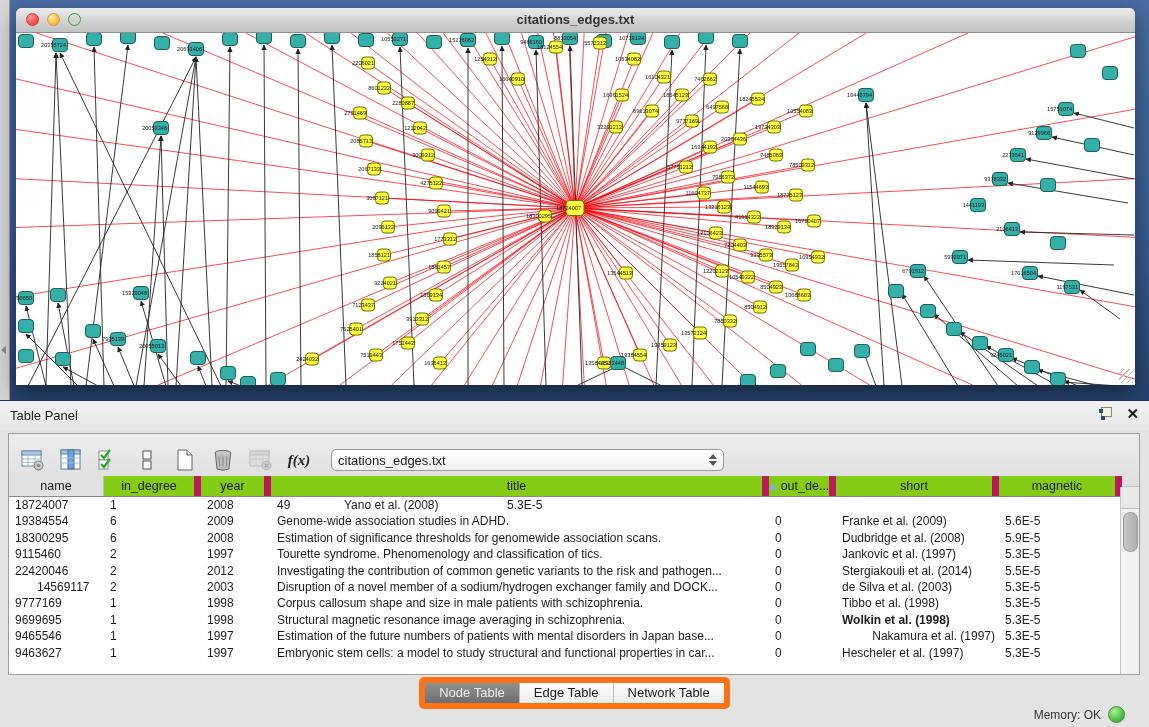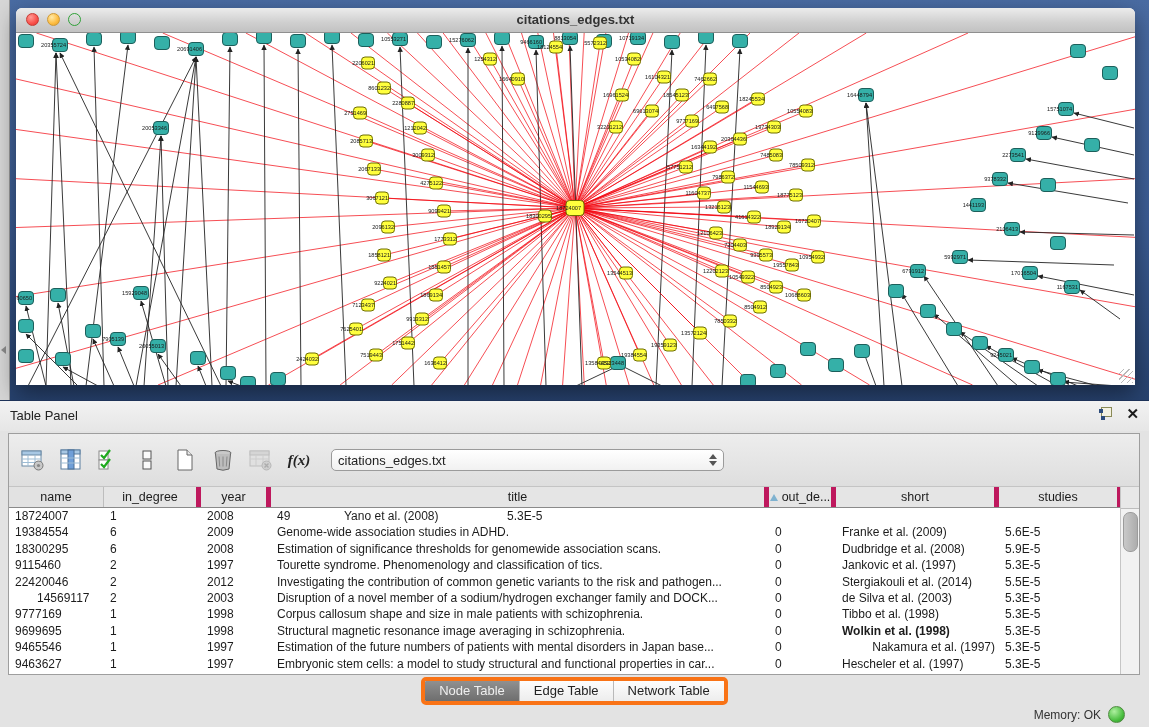--- a/index.html
+++ b/index.html
@@ -52,38 +52,38 @@
   .tool-btn.disabled{opacity:.5;filter:grayscale(1);}
   .fx{font-family:"Liberation Serif",serif;font-style:italic;font-weight:bold;font-size:15px;color:#222;}
   .combo{margin-left:8px;width:393px;height:22px;border:1px solid #9b9b9b;border-radius:5px;
     background:linear-gradient(180deg,#ffffff,#f1f1f1);display:flex;align-items:center;
     padding:0 6px;box-sizing:border-box;font-size:13px;color:#222;}
   .combo .val{flex:1;}
   .combo .stepper{display:flex;flex-direction:column;gap:2px;align-items:center;}
   .combo .up{width:0;height:0;border-left:4px solid transparent;border-right:4px solid transparent;border-bottom:5px solid #555;}
   .combo .dn{width:0;height:0;border-left:4px solid transparent;border-right:4px solid transparent;border-top:5px solid #555;}
 
-  .grid-table{position:absolute;left:0;top:53px;width:1113px;bottom:0;}
+  .grid-table{position:absolute;left:0;top:42px;width:1113px;bottom:0;}
   .thead{display:flex;height:21px;border-bottom:1px solid #8a8a8a;box-sizing:border-box;}
   .th{font-size:12.5px;color:#1c1c1c;display:flex;align-items:center;justify-content:center;
-    background:#e5e5e5;border-right:5px solid #be185d;box-sizing:border-box;gap:4px;}
+    background:#84cc16;border-right:7px solid #be185d;box-sizing:border-box;gap:4px;}
   .th.gray{background:#e2e2e2;border-right:1px solid #bdbdbd;}
   .sort-tri{width:0;height:0;border-left:4.5px solid transparent;border-right:4.5px solid transparent;
     border-bottom:7px solid #7fb2d0;}
   .tbody .tr{display:flex;height:16.4px;background:#fff;}
   .td{font-size:12px;color:#1c1c1c;white-space:nowrap;overflow:hidden;box-sizing:border-box;
     padding:1px 4px 0 6px;}
   .vscroll{position:absolute;right:0;top:53px;bottom:0;width:19px;background:#f2f2f2;
     border-left:1px solid #c6c6c6;box-sizing:border-box;}
   .vscroll .corner{position:absolute;left:0;top:0;width:100%;height:21px;background:#e8e8e8;border-bottom:1px solid #bdbdbd;}
   .vscroll .thumb{position:absolute;left:2px;top:25px;width:13px;height:38px;border-radius:7px;
     background:linear-gradient(90deg,#c9c9c9,#adadad);border:1px solid #9b9b9b;}
 
   .tabs-row{position:absolute;left:0;right:0;top:276px;display:flex;justify-content:center;}
-  .seg{display:flex;border:4px solid #f97316;border-radius:5px;overflow:hidden;
+  .seg{display:flex;border:6px solid #f97316;border-radius:5px;overflow:hidden;
     background:#fff;height:20px;}
   .seg .tab{font-size:13px;padding:2px 14px 0;color:#222;border-right:1px solid #b9b9b9;
     background:linear-gradient(180deg,#fdfdfd,#ededed);}
   .seg .tab:last-child{border-right:none;}
   .seg .tab.sel{background:linear-gradient(180deg,#909090,#6e6e6e);color:#efefef;}
 
   .status-strip{position:absolute;left:0;bottom:0;width:100%;height:27px;}
   .mem-label{position:absolute;right:48px;top:7px;font-size:12px;color:#333;}
   .mem-dot{position:absolute;right:24px;top:5px;width:15px;height:15px;border-radius:50%;
     border:1px solid #4d8a3e;background:radial-gradient(circle at 35% 30%,#aef0a0,#46bc3c 65%,#2f9330);}
@@ -640,21 +640,21 @@
               <span>title</span>
             </div>
             <div class="th" style="width: 67px; justify-content: center;">
               <span class="sort-tri"></span>
               <span>out_de...</span>
             </div>
             <div class="th" style="width: 163px;">
               <span>short</span>
             </div>
             <div class="th" style="width: 123px;">
-              <span>studies</span>
+              <span>magnetic</span>
             </div>
           </div>
         <div class="tbody" id="tbody">
             <div class="tr">
               <div class="td" style="width: 95px;">18724007</div>
               <div class="td" style="width: 97px;">1</div>
               <div class="td" style="width: 70px;">2008</div>
               <div class="td" style="width: 67px;">49</div>
               <div class="td" style="width: 163px;">Yano et al. (2008)</div>
               <div class="td" style="width: 123px;">5.3E-5</div>

